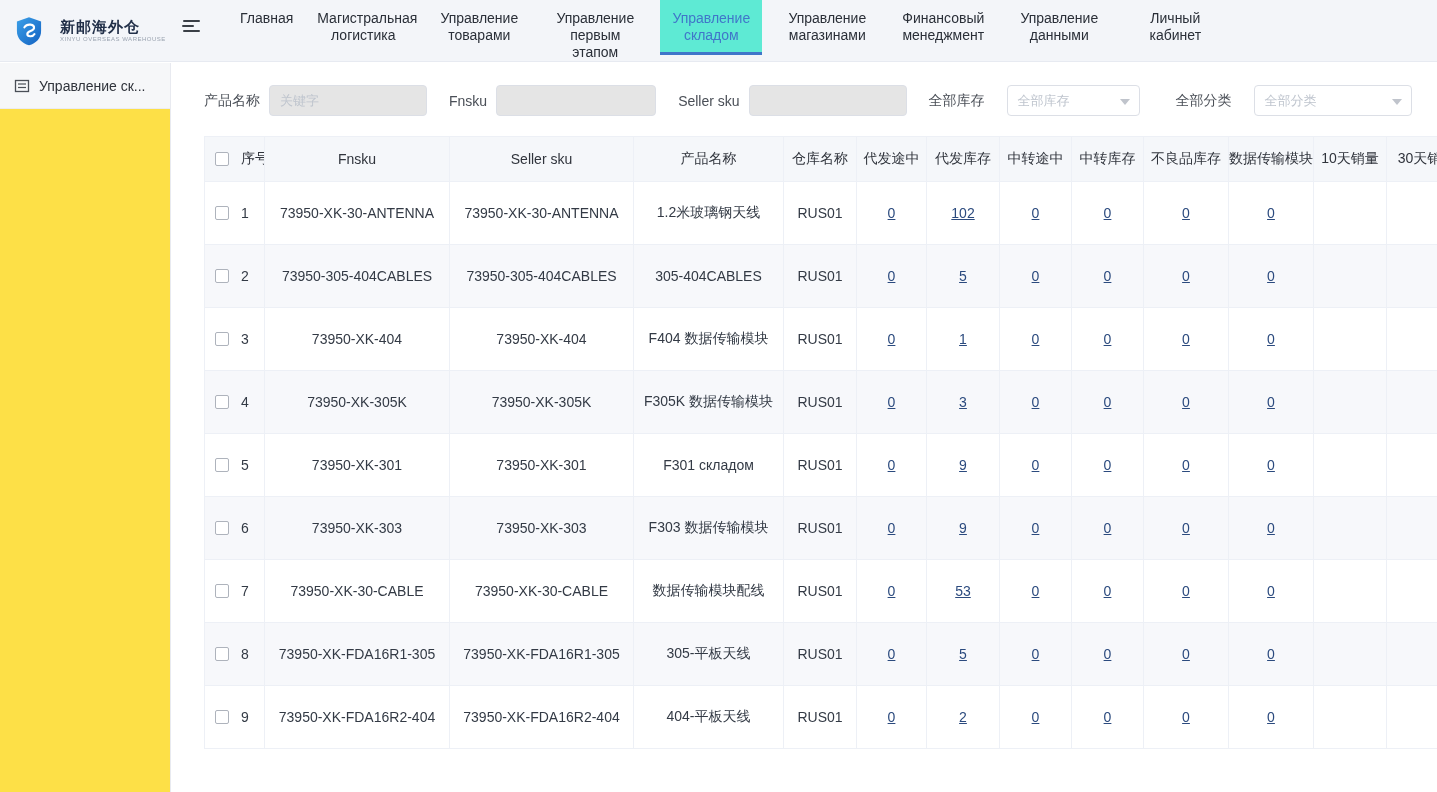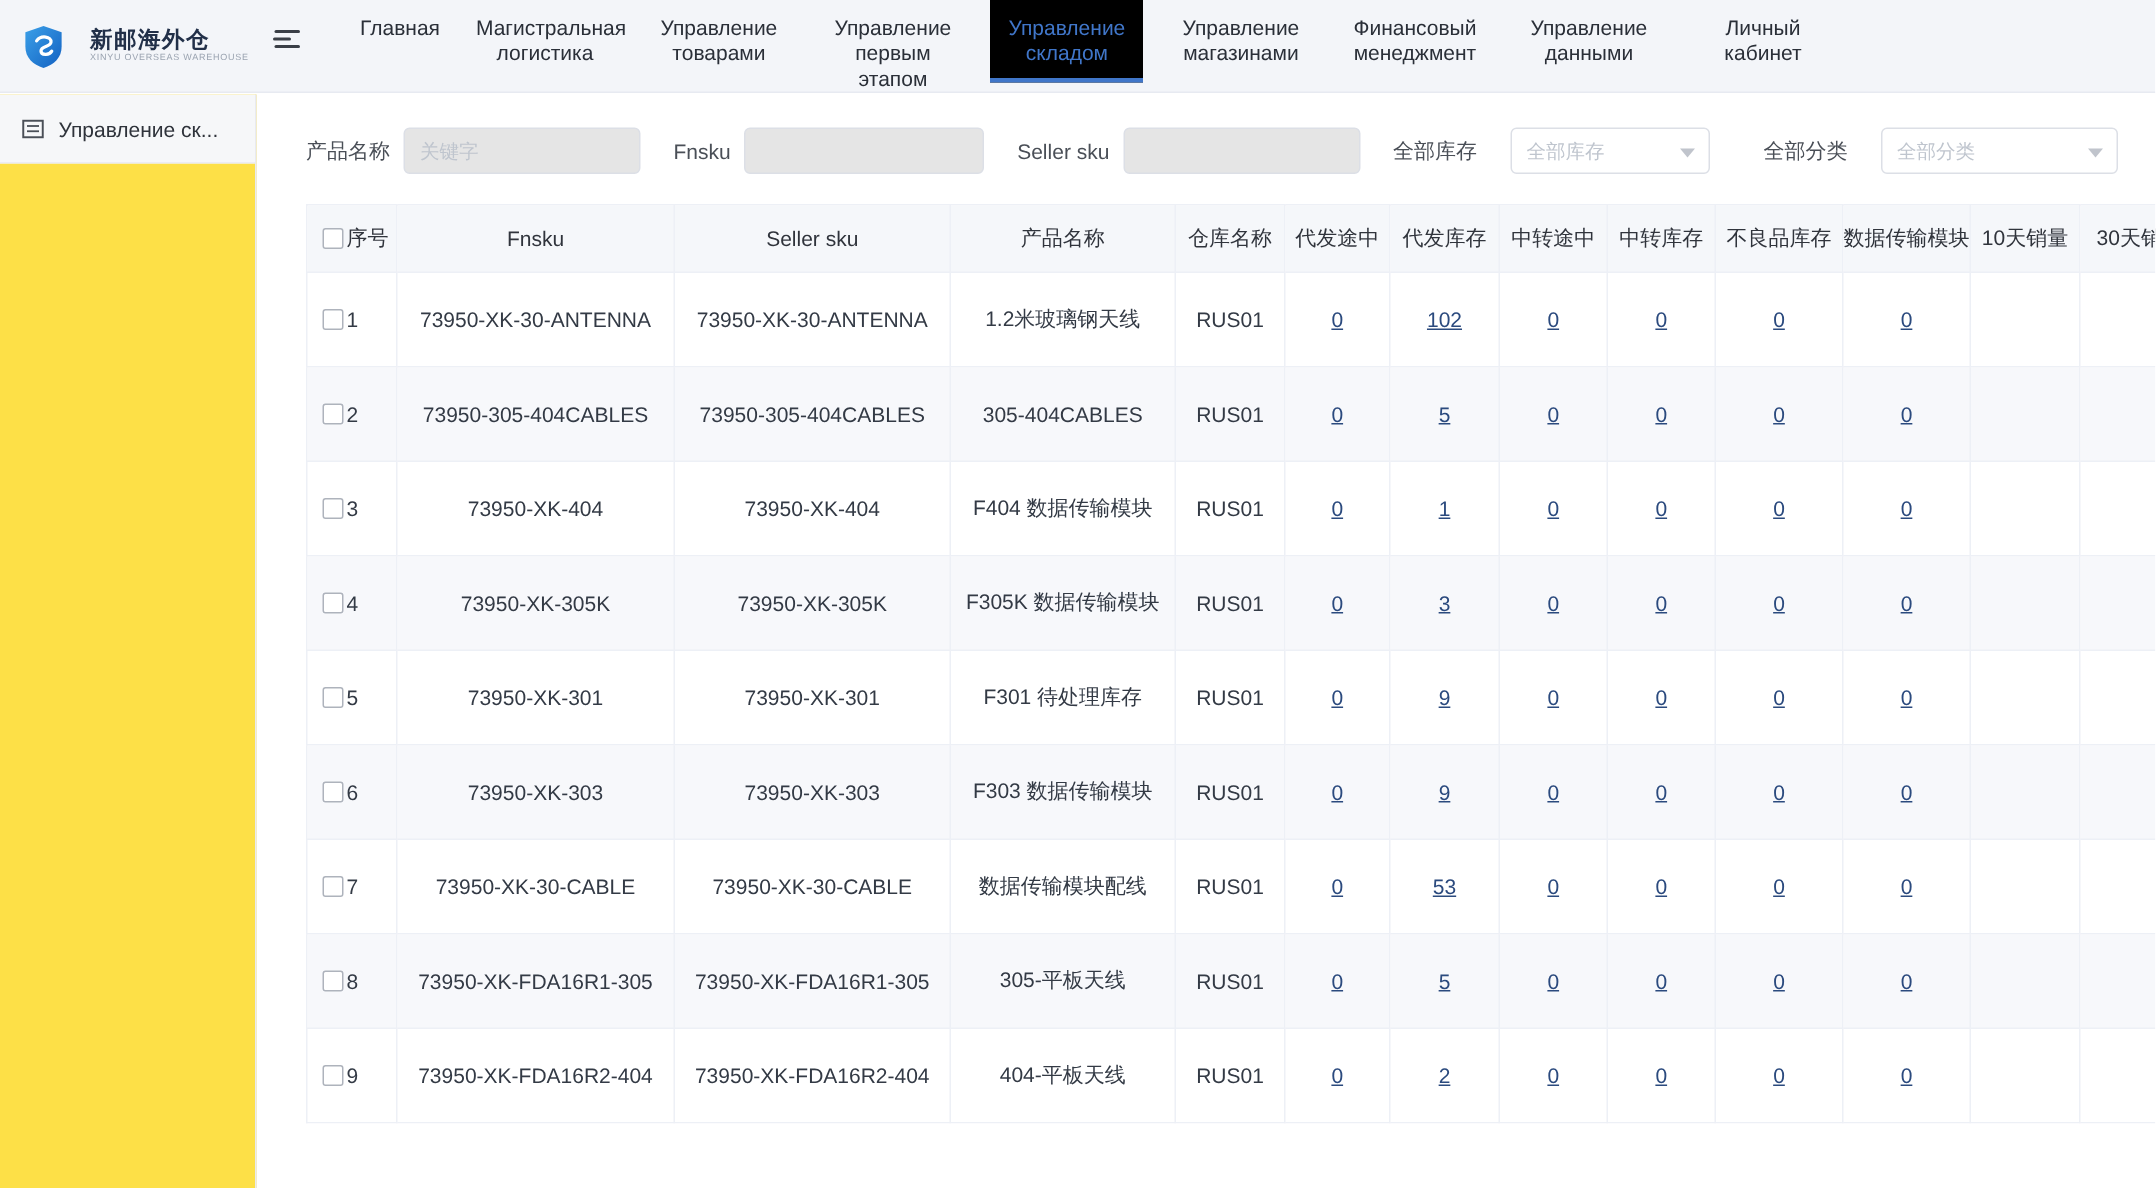--- a/index.html
+++ b/index.html
@@ -18,21 +18,21 @@
 
   .collapse-btn { width:40px; height:40px; margin-top:6px; display:flex; flex-direction:column;
                   justify-content:center; align-items:center; gap:3px; cursor:pointer; flex:none; }
   .collapse-btn i { display:block; width:17px; height:2px; background:#3a3f47; border-radius:1px; }
   .collapse-btn i.short { width:12px; align-self:flex-start; margin-left:11px; }
 
   .nav-list { display:flex; gap:14px; margin-left:24px; align-items:flex-start; }
   .nav-item { flex:none; max-width:102px; min-width:58px; height:55px; padding:10px 5px 0;
               text-align:center; font-size:14px; line-height:17px; color:#2a2f38;
               cursor:pointer; border-bottom:3px solid transparent; overflow:visible; }
-  .nav-item.active { background:#000000; color:#4076c9; border-bottom-color:#4076c9; }
+  .nav-item.active { background:#5eead4; color:#4076c9; border-bottom-color:#4076c9; }
 
   
   .sidebar { position:absolute; left:0; top:63px; width:171px; bottom:0;
              background:#fde047; border-right:1px solid #e8eaf0; }
   .sb-header { height:46px; background:#f6f7f9; border-bottom:1px solid #ececf1;
                display:flex; align-items:center; gap:9px; padding-left:14px;
                font-size:14px; color:#2f333b; }
   .sb-list { padding-top:8px; }
   .sb-item { height:40px; display:flex; align-items:center; padding-left:40px;
              font-size:14px; color:#303133; cursor:pointer; white-space:nowrap; }
@@ -66,21 +66,21 @@
   .g5 { margin-left:14px; }
   .fselect.wide { width:158px; }
 
   
   .table-wrap { padding-left:32px; overflow:hidden; }
   table { border-collapse:collapse; table-layout:fixed; width:1262px; }
   th, td { border:1px solid #edf0f6; font-weight:normal; overflow:hidden; white-space:nowrap; }
   thead th { height:45px; background:#f5f7fa; font-size:14px; color:#30343c; text-align:center; }
   tbody td { height:63px; font-size:14px; color:#333a45; text-align:center; background:#fff; }
   tbody tr:nth-child(even) td { background:#f7f8fb; }
-  .idx-flex { display:flex; align-items:center; gap:2px; padding-left:10px; }
+  .idx-flex { display:flex; align-items:center; gap:12px; padding-left:10px; }
   .cb { display:inline-block; width:14px; height:14px; border:1px solid #aeb3bc; border-radius:2px;
         background:#fff; flex:none; cursor:pointer; }
   .num-link { color:#2b4a7e; text-decoration:underline; cursor:pointer; }
 </style>
 </head>
 <body>
 
 <div class="page">
 
   <div class="navbar">
@@ -286,21 +286,21 @@
           </tr>
           <tr>
             <td>
                 <div class="idx-flex">
                   <span class="cb"></span>
                   <span>5</span>
                 </div>
               </td>
             <td>73950-XK-301</td>
             <td>73950-XK-301</td>
-            <td>F301 待处理库存</td>
+            <td>F301 складом</td>
             <td>RUS01</td>
             <td><a class="num-link">0</a></td>
             <td><a class="num-link">9</a></td>
             <td><a class="num-link">0</a></td>
             <td><a class="num-link">0</a></td>
             <td><a class="num-link">0</a></td>
             <td><a class="num-link">0</a></td>
             <td></td>
             <td></td>
           </tr>

